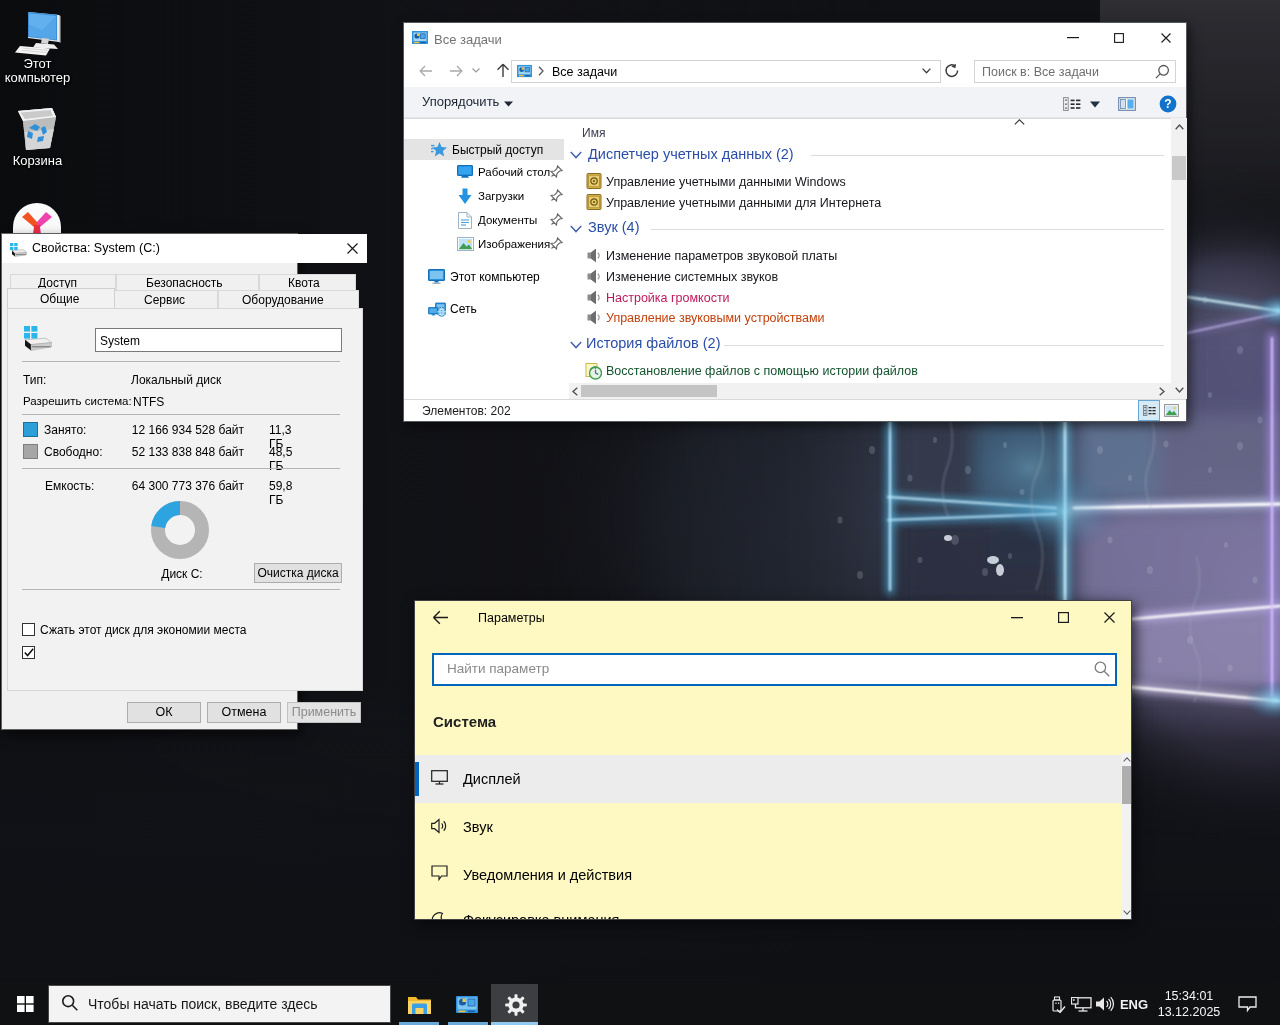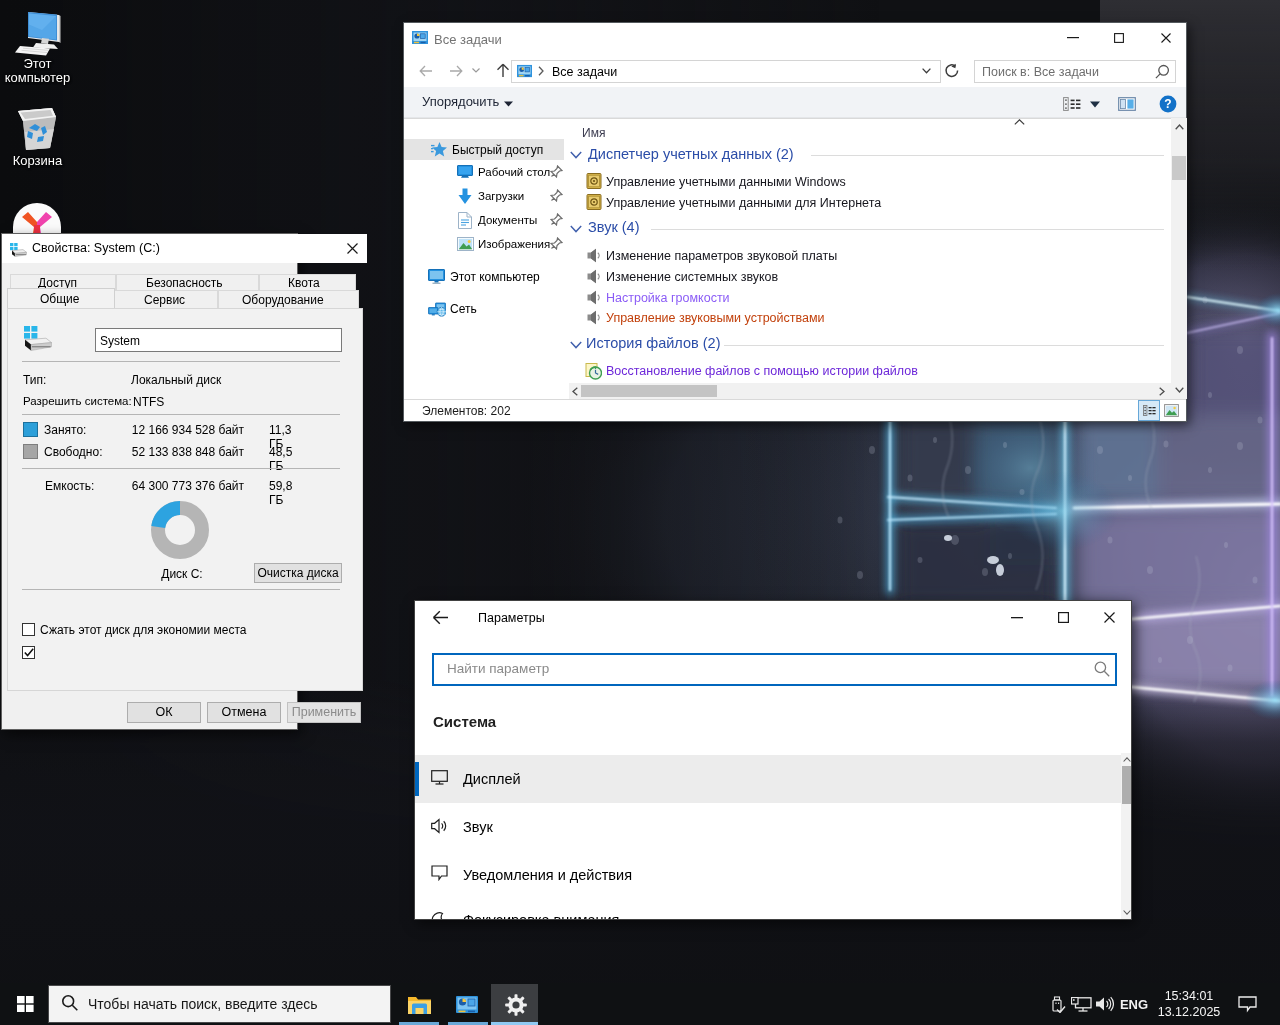--- a/index.html
+++ b/index.html
@@ -7,21 +7,21 @@
 #desk { position:absolute; left:0; top:0; width:1280px; height:1025px; }
 .abs { position:absolute; }
 
 .dlabel { position:absolute; color:#fff; font-size:13px; text-align:center; text-shadow:1px 1px 2px #000, 0 0 3px #000; line-height:14px; }
 
 #exp { position:absolute; left:403px; top:22px; width:784px; height:400px; background:#fff; border:1px solid #555a5e; box-shadow:3px 4px 10px rgba(0,0,0,.5); font-size:12px; color:#000; }
 #exp .title { position:absolute; left:30px; top:9px; color:#737373; font-size:13px; }
 
 #prop { position:absolute; left:1px; top:233px; width:297px; height:497px; background:#f0f0f0; border:1px solid #606060; box-shadow:4px 5px 12px rgba(0,0,0,.55); font-size:12px; color:#000; }
 
-#set { position:absolute; left:414px; top:600px; width:718px; height:320px; background:#ffffff; border:1px solid #424242; overflow:hidden; box-shadow:3px 4px 12px rgba(0,0,0,.55); color:#000; }
+#set { position:absolute; left:414px; top:600px; width:718px; height:320px; background:#fef9c3; border:1px solid #424242; overflow:hidden; box-shadow:3px 4px 12px rgba(0,0,0,.55); color:#000; }
 
 #bar { position:absolute; left:0; top:983px; width:1280px; height:42px; background:#0f1113; }
 #bar .white { color:#fff; }
 .sep { position:absolute; background:#b5b5b5; height:1px; }
 </style>
 </head>
 <body>
 <div id="desk">
 <svg class="abs" width="1280" height="1025" viewBox="0 0 1280 1025" style="left:0;top:0">
   <defs>
@@ -390,21 +390,21 @@
   <div class="abs" style="left:202px;top:173px;font-size:12.5px;color:#16161d">Управление учетными данными для Интернета</div>
 
   <svg class="abs" style="left:166px;top:202px" width="12" height="8" viewBox="0 0 12 8">
         <path d="M0.8 1 L6 6.6 L11.2 1" fill="none" stroke="#4160ad" stroke-width="1.4"></path>
       </svg>
   <div class="abs" style="left:184px;top:196px;font-size:14.5px;color:#2b4da8">Звук (4)</div>
   <div class="sep" style="left:247px;top:206px;width:513px;background:#dcdcdc"></div>
 
   <div class="abs" style="left:202px;top:226px;font-size:12.5px;color:#16161d">Изменение параметров звуковой платы</div>
   <div class="abs" style="left:202px;top:247px;font-size:12.5px;color:#16161d">Изменение системных звуков</div>
-  <div class="abs" style="left:202px;top:268px;font-size:12.5px;color:#8b5cf6">Настройка громкости</div>
+  <div class="abs" style="left:202px;top:268px;font-size:12.5px;color:#be185d">Настройка громкости</div>
   <div class="abs" style="left:202px;top:288px;font-size:12.5px;color:#c2410c">Управление звуковыми устройствами</div>
   <svg class="abs" style="left:183px;top:225px" width="14" height="15" viewBox="0 0 14 15">
         <polygon points="0.5,4.5 4,4.5 9,0.8 9,14.2 4,10.5 0.5,10.5" fill="#8b8b8b"></polygon>
         <polygon points="4,4.5 9,0.8 9,14.2 4,10.5" fill="#6e6e6e"></polygon>
         <path d="M10.8 4.7 a3.5 3.5 0 0 1 0 5.6" fill="none" stroke="#8b8b8b" stroke-width="1.1"></path>
       </svg>
   <svg class="abs" style="left:183px;top:246px" width="14" height="15" viewBox="0 0 14 15">
         <polygon points="0.5,4.5 4,4.5 9,0.8 9,14.2 4,10.5 0.5,10.5" fill="#8b8b8b"></polygon>
         <polygon points="4,4.5 9,0.8 9,14.2 4,10.5" fill="#6e6e6e"></polygon>
         <path d="M10.8 4.7 a3.5 3.5 0 0 1 0 5.6" fill="none" stroke="#8b8b8b" stroke-width="1.1"></path>
@@ -424,21 +424,21 @@
         <path d="M0.8 1 L6 6.6 L11.2 1" fill="none" stroke="#4160ad" stroke-width="1.4"></path>
       </svg>
   <div class="abs" style="left:182px;top:312px;font-size:14.5px;color:#2b4da8">История файлов (2)</div>
   <div class="sep" style="left:320px;top:322px;width:440px;background:#dcdcdc"></div>
   <svg class="abs" style="left:181px;top:340px" width="17" height="17" viewBox="0 0 17 17">
     <rect x="1" y="0.5" width="11" height="13" fill="#fdf6c8" stroke="#c9b94d" stroke-width="1"></rect>
     <circle cx="10.5" cy="10" r="6" fill="#e8f2e4" stroke="#3f9e52" stroke-width="1.4"></circle>
     <path d="M10.5 6.8 L10.5 10 L13.2 11.4" fill="none" stroke="#356b9e" stroke-width="1.2"></path>
     <path d="M5.2 7.2 A6 6 0 0 1 10.5 4 l0 2" fill="none" stroke="#3f9e52" stroke-width="1.4"></path>
   </svg>
-  <div class="abs" style="left:202px;top:341px;font-size:12.5px;color:#6d28d9">Восстановление файлов с помощью истории файлов</div>
+  <div class="abs" style="left:202px;top:341px;font-size:12.5px;color:#14532d">Восстановление файлов с помощью истории файлов</div>
 
   <div class="abs" style="left:767px;top:95px;width:16px;height:281px;background:#f1f1f1"></div>
   <svg class="abs" style="left:771px;top:101px" width="9" height="6" viewBox="0 0 9 6">
         <path d="M0.7 5.3 L4.5 1 L8.3 5.3" fill="none" stroke="#4d4d4d" stroke-width="1.3"></path>
       </svg>
   <div class="abs" style="left:768px;top:133px;width:14px;height:24px;background:#c9c9c9"></div>
   <svg class="abs" style="left:771px;top:364px" width="9" height="6" viewBox="0 0 9 6">
         <path d="M0.7 0.7 L4.5 5 L8.3 0.7" fill="none" stroke="#4d4d4d" stroke-width="1.3"></path>
       </svg>
 

